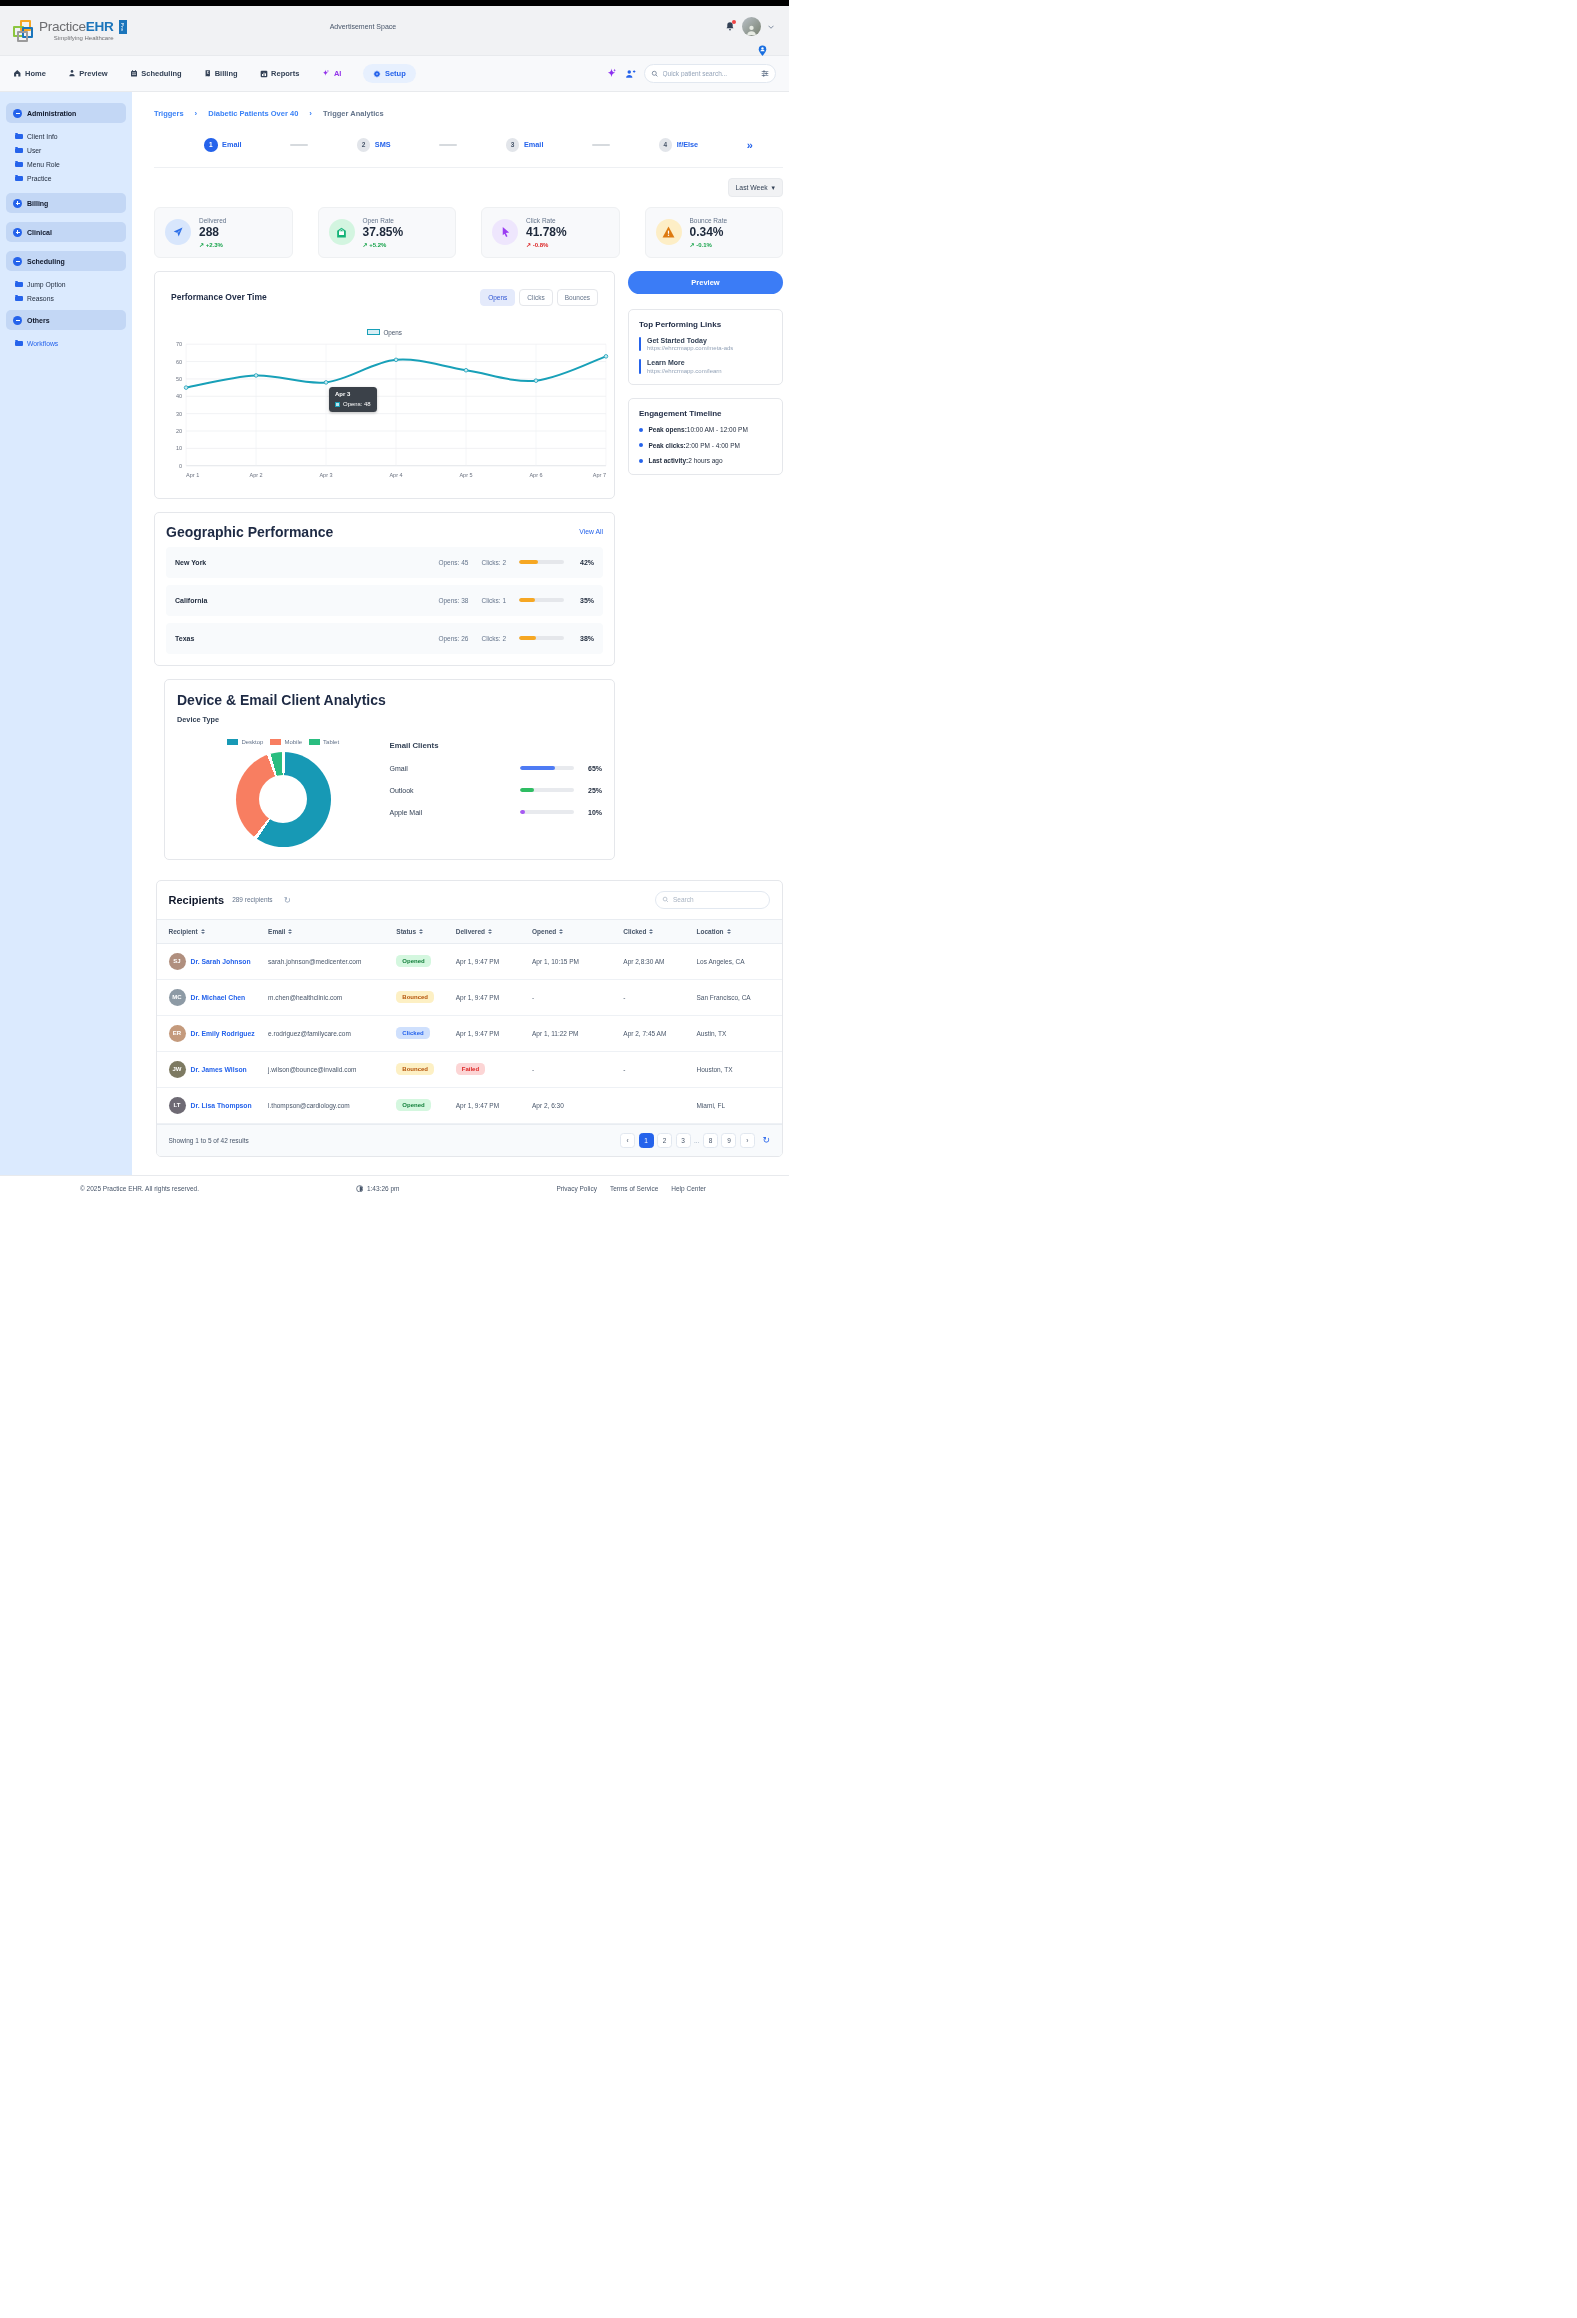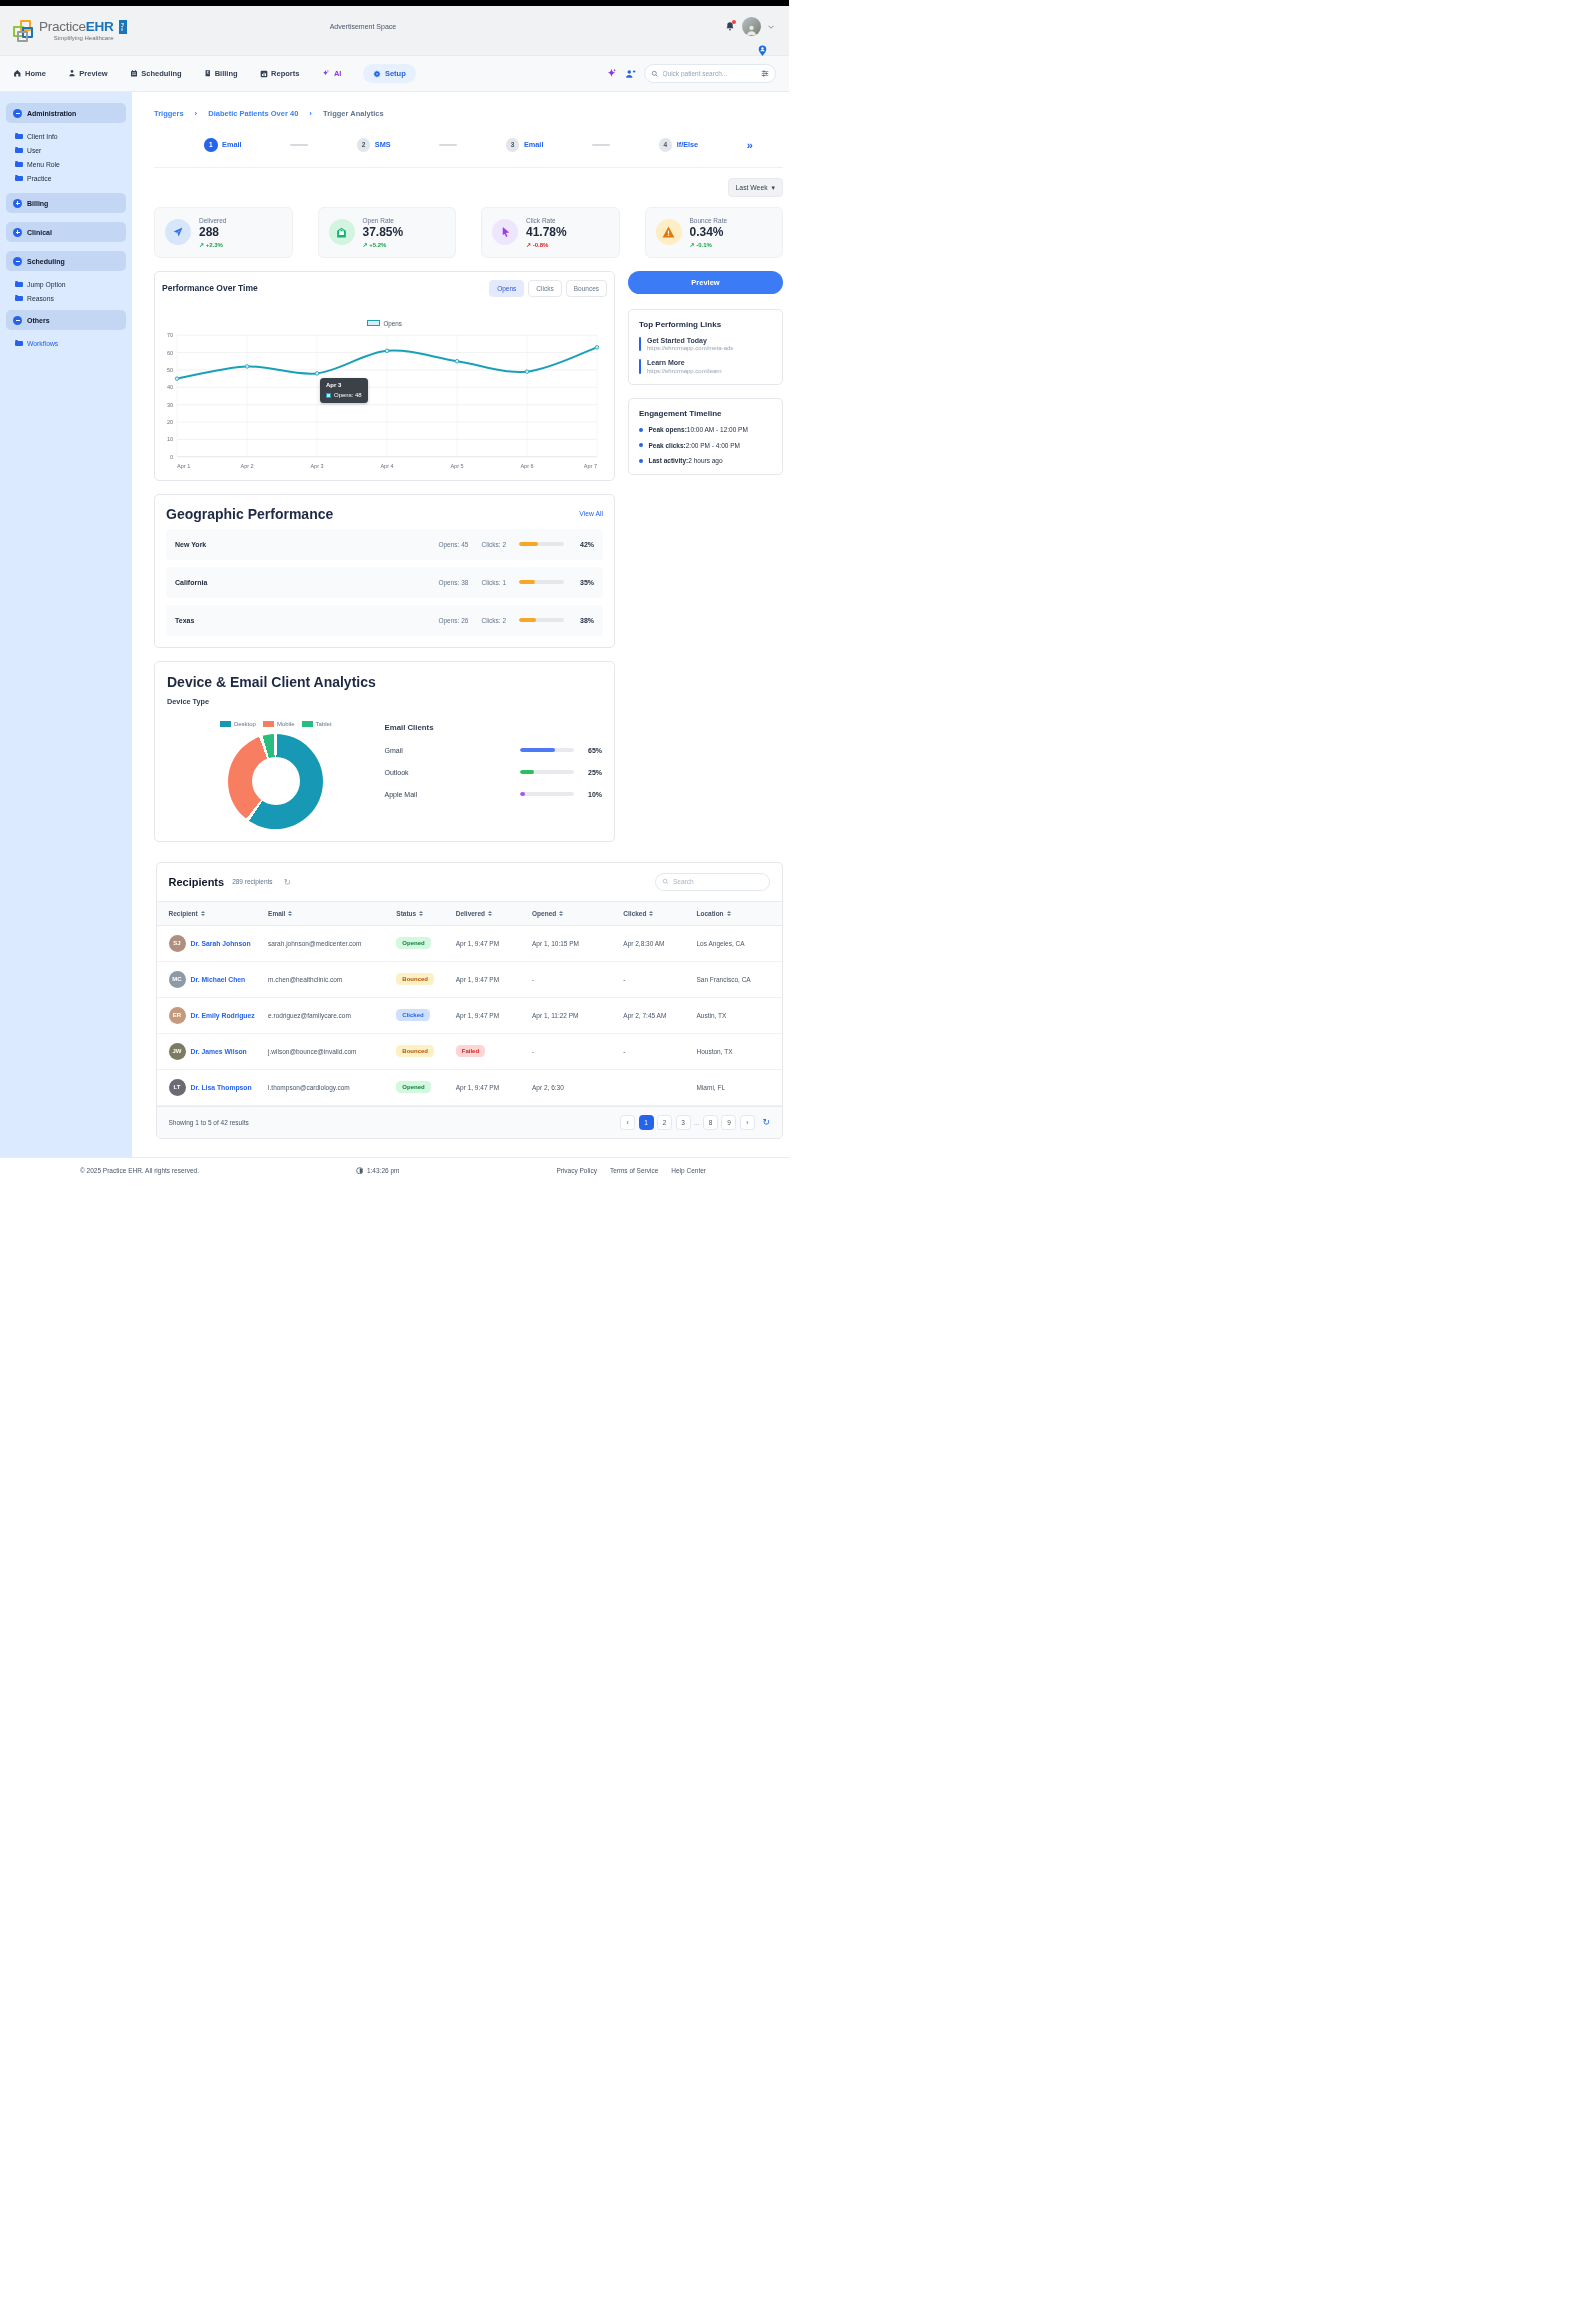--- a/index.html
+++ b/index.html
@@ -70,21 +70,21 @@
   .stat-icon { width:26px; height:26px; border-radius:50%; display:flex; align-items:center; justify-content:center; flex-shrink:0; }
   .stat-label { font-size:6.5px; color:#64748b; }
   .stat-value { font-size:12px; font-weight:bold; color:#1e293b; margin-top:1px; }
   .stat-trend { font-size:6px; margin-top:1.5px; font-weight:bold; }
   .trend-up { color:#16a34a; } .trend-down { color:#dc2626; }
   
   .columns { display:flex; gap:13px; margin-top:13px; align-items:flex-start; }
   .col-left { width:461px; flex-shrink:0; }
   .col-right { flex:1; }
   .card { background:#fff; border:0.5px solid #e5e7eb; border-radius:5px; }
-  .chart-card { padding:4px; }
+  .chart-card { padding:13px; }
   .chart-head { display:flex; align-items:center; justify-content:space-between; padding:4px 3px 0 3px; }
   .chart-title { font-size:8.5px; font-weight:bold; color:#1e2a44; }
   .chart-tabs { display:flex; gap:4px; }
   .chart-tab { border:0.5px solid #e5e7eb; background:#fff; color:#64748b; border-radius:4px; padding:4px 7px; font-size:6.5px; cursor:pointer; font-family:inherit; }
   .chart-tab.active { background:#e4eafb; border-color:#e4eafb; color:#3056d3; }
   .chart-legend { display:flex; justify-content:center; margin-top:23px; align-items:center; gap:3.5px; font-size:6.3px; color:#475569; }
   .legend-box { width:13px; height:6.5px; background:#d8eef5; border:1.5px solid #18a0b8; }
   .chart-wrap { position:relative; margin-top:3px; }
   .chart-tooltip { position:absolute; background:#3b4149; color:#fff; border-radius:3.5px; padding:4.5px 6px; font-size:6px; pointer-events:none; box-shadow:0 1px 3px rgba(0,0,0,.25); }
   .tt-title { font-weight:bold; margin-bottom:4px; }
@@ -95,21 +95,21 @@
   .geo-head { display:flex; justify-content:space-between; align-items:center; }
   .section-title { font-size:14px; font-weight:bold; color:#1e2a44; }
   .view-all { color:#2563eb; font-size:6.8px; cursor:pointer; }
   .geo-row { background:#f8fafc; border-radius:4px; display:flex; align-items:center; padding:12px 9px; margin-top:7px; }
   .geo-name { font-size:7px; font-weight:bold; color:#1e293b; flex:1; }
   .geo-meta { font-size:6.5px; color:#64748b; margin-right:13px; }
   .geo-track { width:45px; height:4px; border-radius:2px; background:#e5e7eb; overflow:hidden; margin-right:9px; }
   .geo-fill { height:100%; background:#f6a723; border-radius:2px; }
   .geo-pct { font-size:7px; font-weight:bold; color:#1e293b; width:21px; text-align:right; }
   
-  .device-card { margin-top:13px; padding:12px; }
+  .device-card { margin-top:13px; padding:12px;margin-left:10px; }
   .device-sub { font-size:7.3px; color:#334155; margin-top:7px; font-weight:bold; }
   .device-cols { display:flex; margin-top:4px; }
   .donut-col { width:50%; display:flex; flex-direction:column; align-items:center; }
   .donut-legend { display:flex; gap:7px; margin-top:11px; font-size:6px; color:#64748b; align-items:center; }
   .dl-item { display:flex; align-items:center; gap:3px; }
   .dl-sq { width:11px; height:6px; }
   .donut { width:95px; height:95px; border-radius:50%; margin-top:7px; position:relative; }
   .donut::after { content:''; position:absolute; left:50%; top:50%; width:48px; height:48px; background:#fff; border-radius:50%; transform:translate(-50%,-50%); }
   .email-col { width:50%; padding-top:13px; }
   .email-title { font-size:7.8px; font-weight:bold; color:#334155; }

